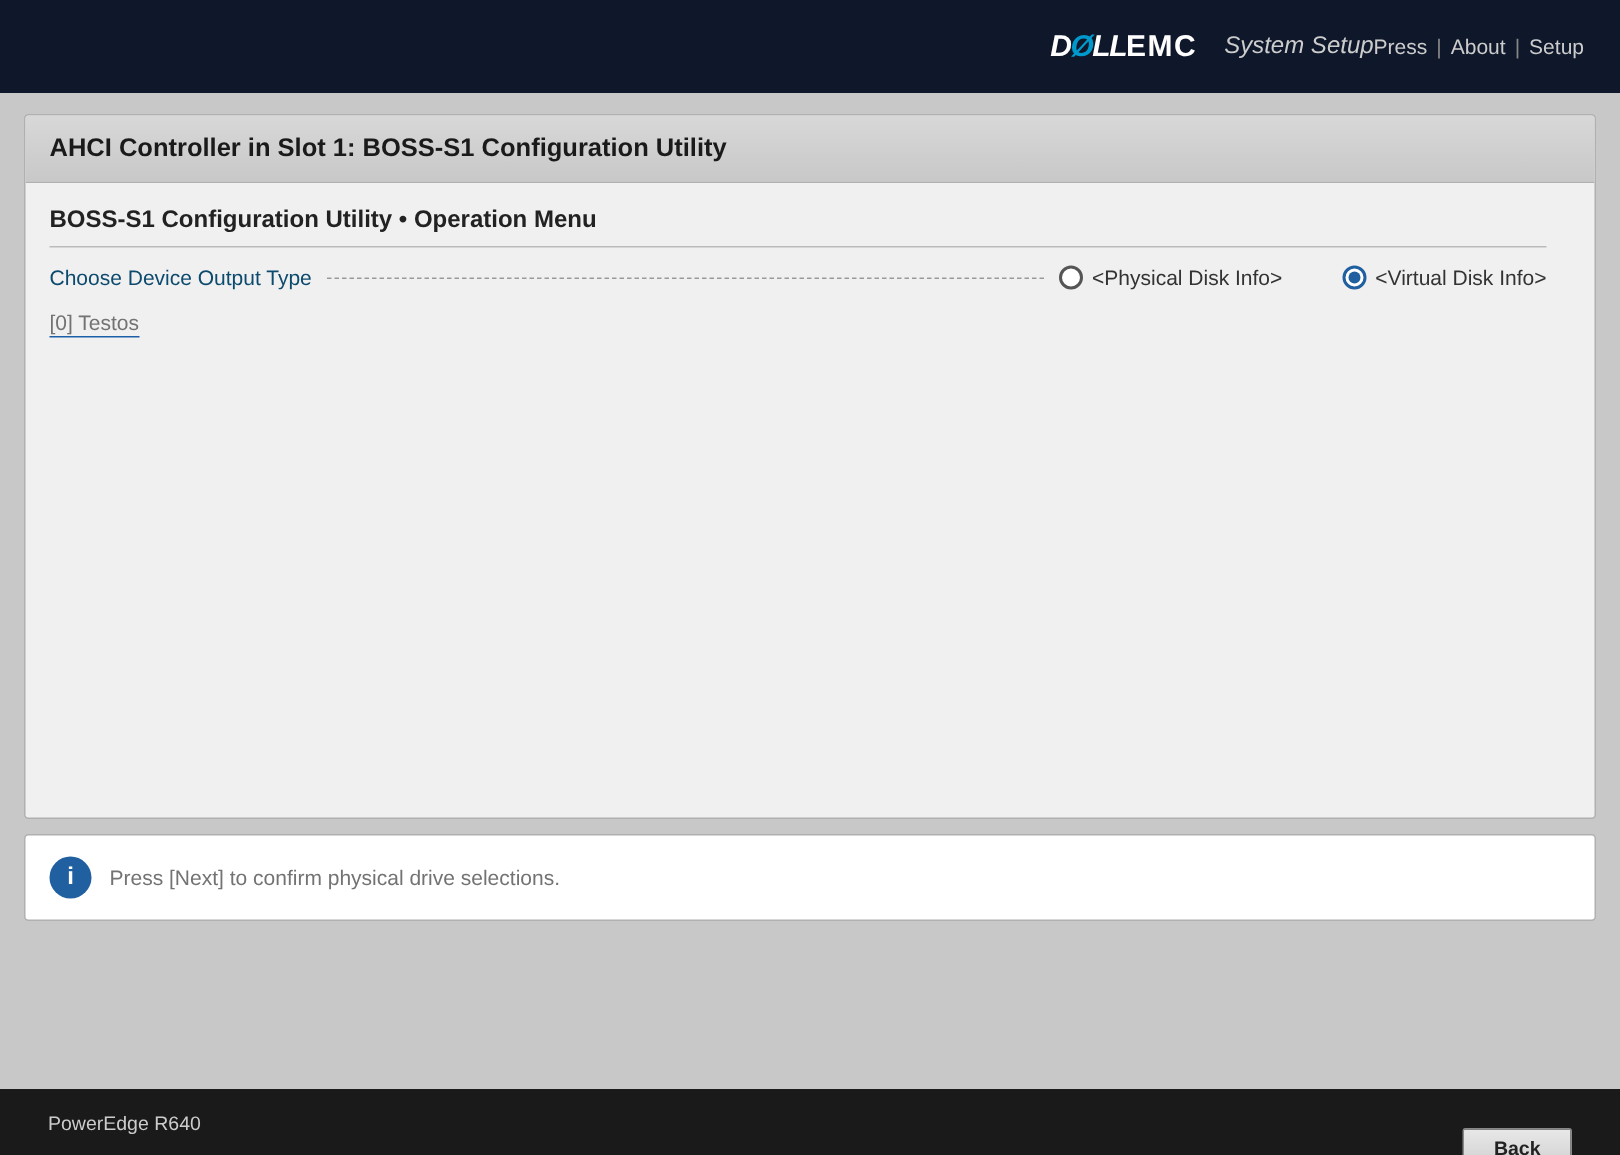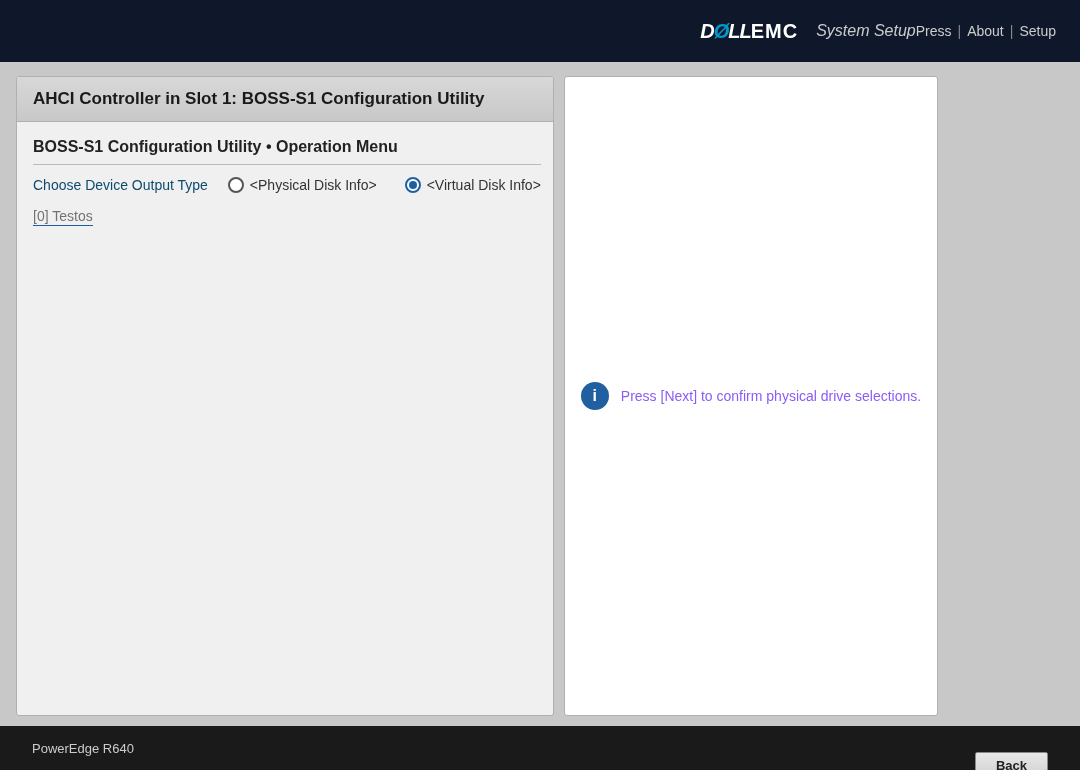--- a/index.html
+++ b/index.html
@@ -56,21 +56,21 @@
     .header-divider {
       color: #888;
     }
 
     
     .main-wrapper {
       flex: 1;
       background: #c8c8c8;
       padding: 14px 16px 10px 16px;
       display: flex;
-      flex-direction: row;
+      flex-direction: column;
       gap: 10px;
       overflow: hidden;
     }
 
     
     .card {
       background: #f0f0f0;
       border: 1px solid #b0b0b0;
       border-radius: 3px;
       overflow: hidden;
@@ -81,21 +81,21 @@
       border-bottom: 1px solid #b0b0b0;
       padding: 12px 16px;
     }
     .card-header-title {
       font-size: 17px;
       font-weight: bold;
       color: #1a1a1a;
     }
 
     .card-body {
-      padding: 16px 12px 20px 16px;
+      padding: 16px 32px 20px 16px;
       flex: 1;
     }
 
     .section-title {
       font-size: 16px;
       color: #222;
       font-weight: bold;
       margin-bottom: 12px;
       padding-bottom: 8px;
       border-bottom: 1px solid #bbb;
@@ -118,21 +118,21 @@
       flex: 1;
       border-bottom: 1px dashed #999;
       margin: 0 10px;
       height: 1px;
       align-self: center;
     }
 
     .radio-group {
       display: flex;
       align-items: center;
-      gap: 28px;
+      gap: 40px;
     }
 
     .radio-option {
       display: flex;
       align-items: center;
       gap: 6px;
       font-size: 14px;
       color: #333;
       cursor: pointer;
     }
@@ -196,21 +196,21 @@
       display: flex;
       align-items: center;
       justify-content: center;
       font-weight: bold;
       font-size: 16px;
       flex-shrink: 0;
     }
 
     .info-text {
       font-size: 14px;
-      color: #8b5cf6;
+      color: #737373;
     }
 
     
     .footer {
       background: #1a1a1a;
       height: 44px;
       display: flex;
       align-items: center;
       justify-content: space-between;
       padding: 0 32px;

